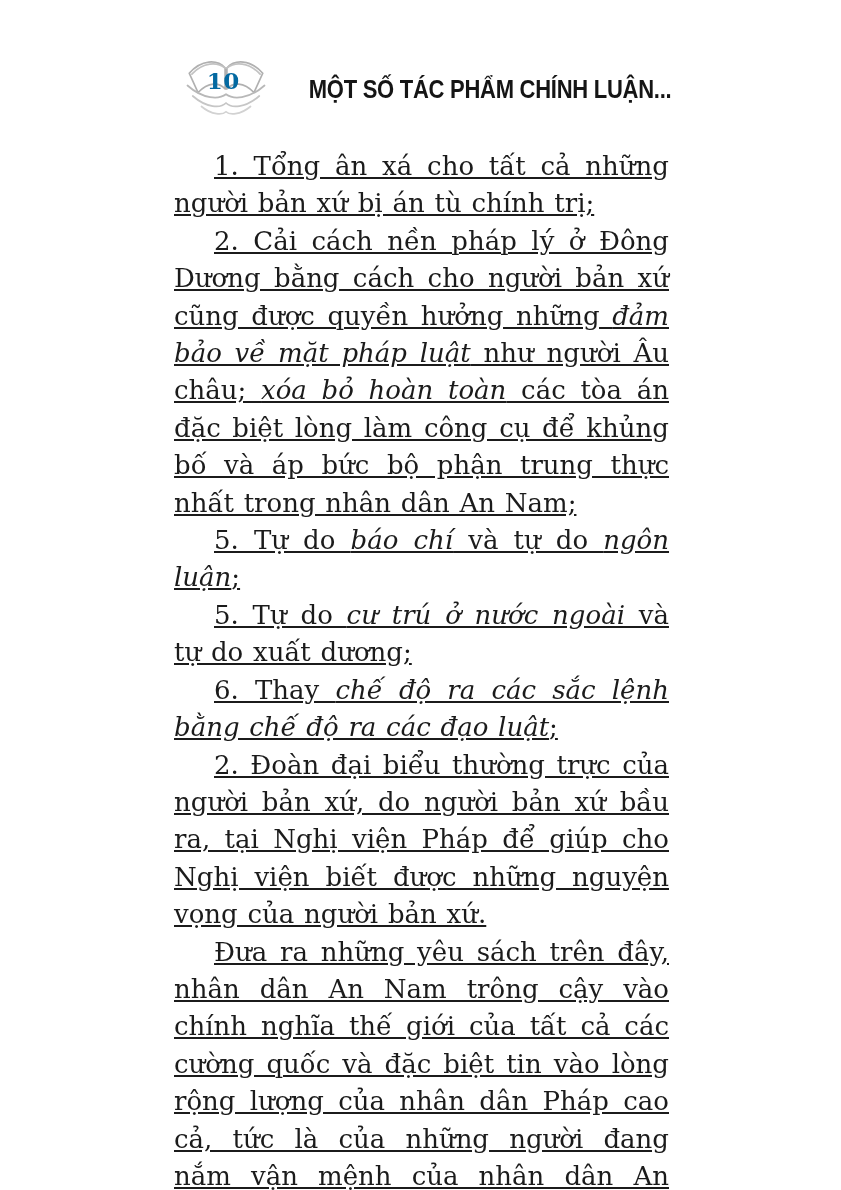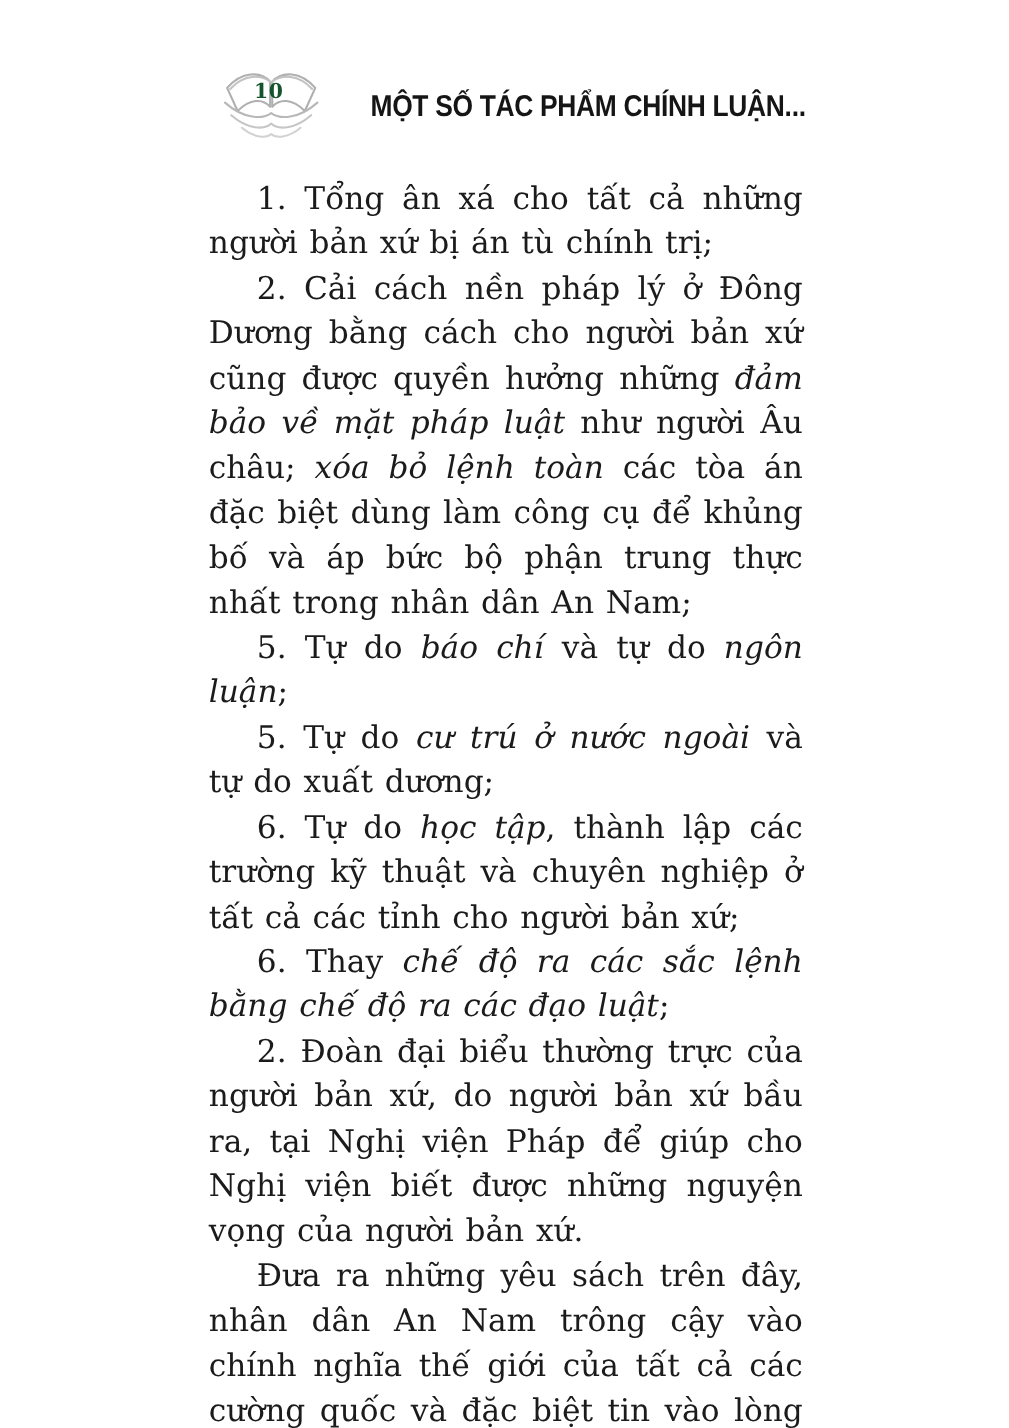--- a/index.html
+++ b/index.html
@@ -37,22 +37,22 @@
   }
   .book-icon-wrap svg { width: 100%; height: 100%; display: block; }
 
   .page-number {
     position: absolute;
     top: 13px;
     left: 50%;
     transform: translateX(-58%);
     font-family: "DejaVu Serif", "Liberation Serif", serif;
     font-weight: 700;
-    font-size: 17px;
-    color: #14532d;
+    font-size: 23px;
+    color: #0369a1;
     letter-spacing: 0.5px;
   }
 
   .header-title-zone {
     flex: 1 1 auto;
     text-align: center;
     padding-left: 14px;
   }
   .header-title {
     display: inline-block;
@@ -71,20 +71,21 @@
     color: #1b1b1b;
   }
 
   .body-paragraph {
     font-size: 26px;
     line-height: 37.4px;
     text-align: justify;
     text-indent: 40px;
     word-spacing: 1.5px;
     color: #1b1b1b;
+    text-decoration: underline;
   }
   .body-paragraph em {
     font-style: italic;
   }
 </style>
 </head>
 <body>
 
 <div class="page">
 
@@ -108,22 +109,21 @@
 
     <div class="header-title-zone">
       <span class="header-title">MỘT SỐ TÁC PHẨM CHÍNH LUẬN...</span>
     </div>
 
   </div>
 
   <div class="body-text" id="paragraphs">
 
   <p class="body-paragraph"><span>1. Tổng ân xá cho tất cả những người bản xứ bị án tù chính trị;</span></p>
-      <p class="body-paragraph"><span>2. Cải cách nền pháp lý ở Đông Dương bằng cách cho người bản xứ cũng được quyền hưởng những </span><em>đảm bảo về mặt pháp luật</em><span> như người Âu châu; </span><em>xóa bỏ lệnh toàn</em><span> các tòa án đặc biệt dùng làm công cụ để khủng bố và áp bức bộ phận trung thực nhất trong nhân dân An Nam;</span></p>
+      <p class="body-paragraph"><span>2. Cải cách nền pháp lý ở Đông Dương bằng cách cho người bản xứ cũng được quyền hưởng những </span><em>đảm bảo về mặt pháp luật</em><span> như người Âu châu; </span><em>xóa bỏ hoàn toàn</em><span> các tòa án đặc biệt lòng làm công cụ để khủng bố và áp bức bộ phận trung thực nhất trong nhân dân An Nam;</span></p>
       <p class="body-paragraph"><span>5. Tự do </span><em>báo chí</em><span> và tự do </span><em>ngôn luận</em><span>;</span></p>
       <p class="body-paragraph"><span>5. Tự do </span><em>cư trú ở nước ngoài</em><span> và tự do xuất dương;</span></p>
-      <p class="body-paragraph"><span>6. Tự do </span><em>học tập</em><span>, thành lập các trường kỹ thuật và chuyên nghiệp ở tất cả các tỉnh cho người bản xứ;</span></p>
       <p class="body-paragraph"><span>6. Thay </span><em>chế độ ra các sắc lệnh bằng chế độ ra các đạo luật</em><span>;</span></p>
       <p class="body-paragraph"><span>2. Đoàn đại biểu thường trực của người bản xứ, do người bản xứ bầu ra, tại Nghị viện Pháp để giúp cho Nghị viện biết được những nguyện vọng của người bản xứ.</span></p>
       <p class="body-paragraph"><span>Đưa ra những yêu sách trên đây, nhân dân An Nam trông cậy vào chính nghĩa thế giới của tất cả các cường quốc và đặc biệt tin vào lòng rộng lượng của nhân dân Pháp cao cả, tức là của những người đang nắm vận mệnh của nhân dân An Nam, của những người, do chỗ</span></p>
     </div>
 
 </div>
 
 </body></html>

